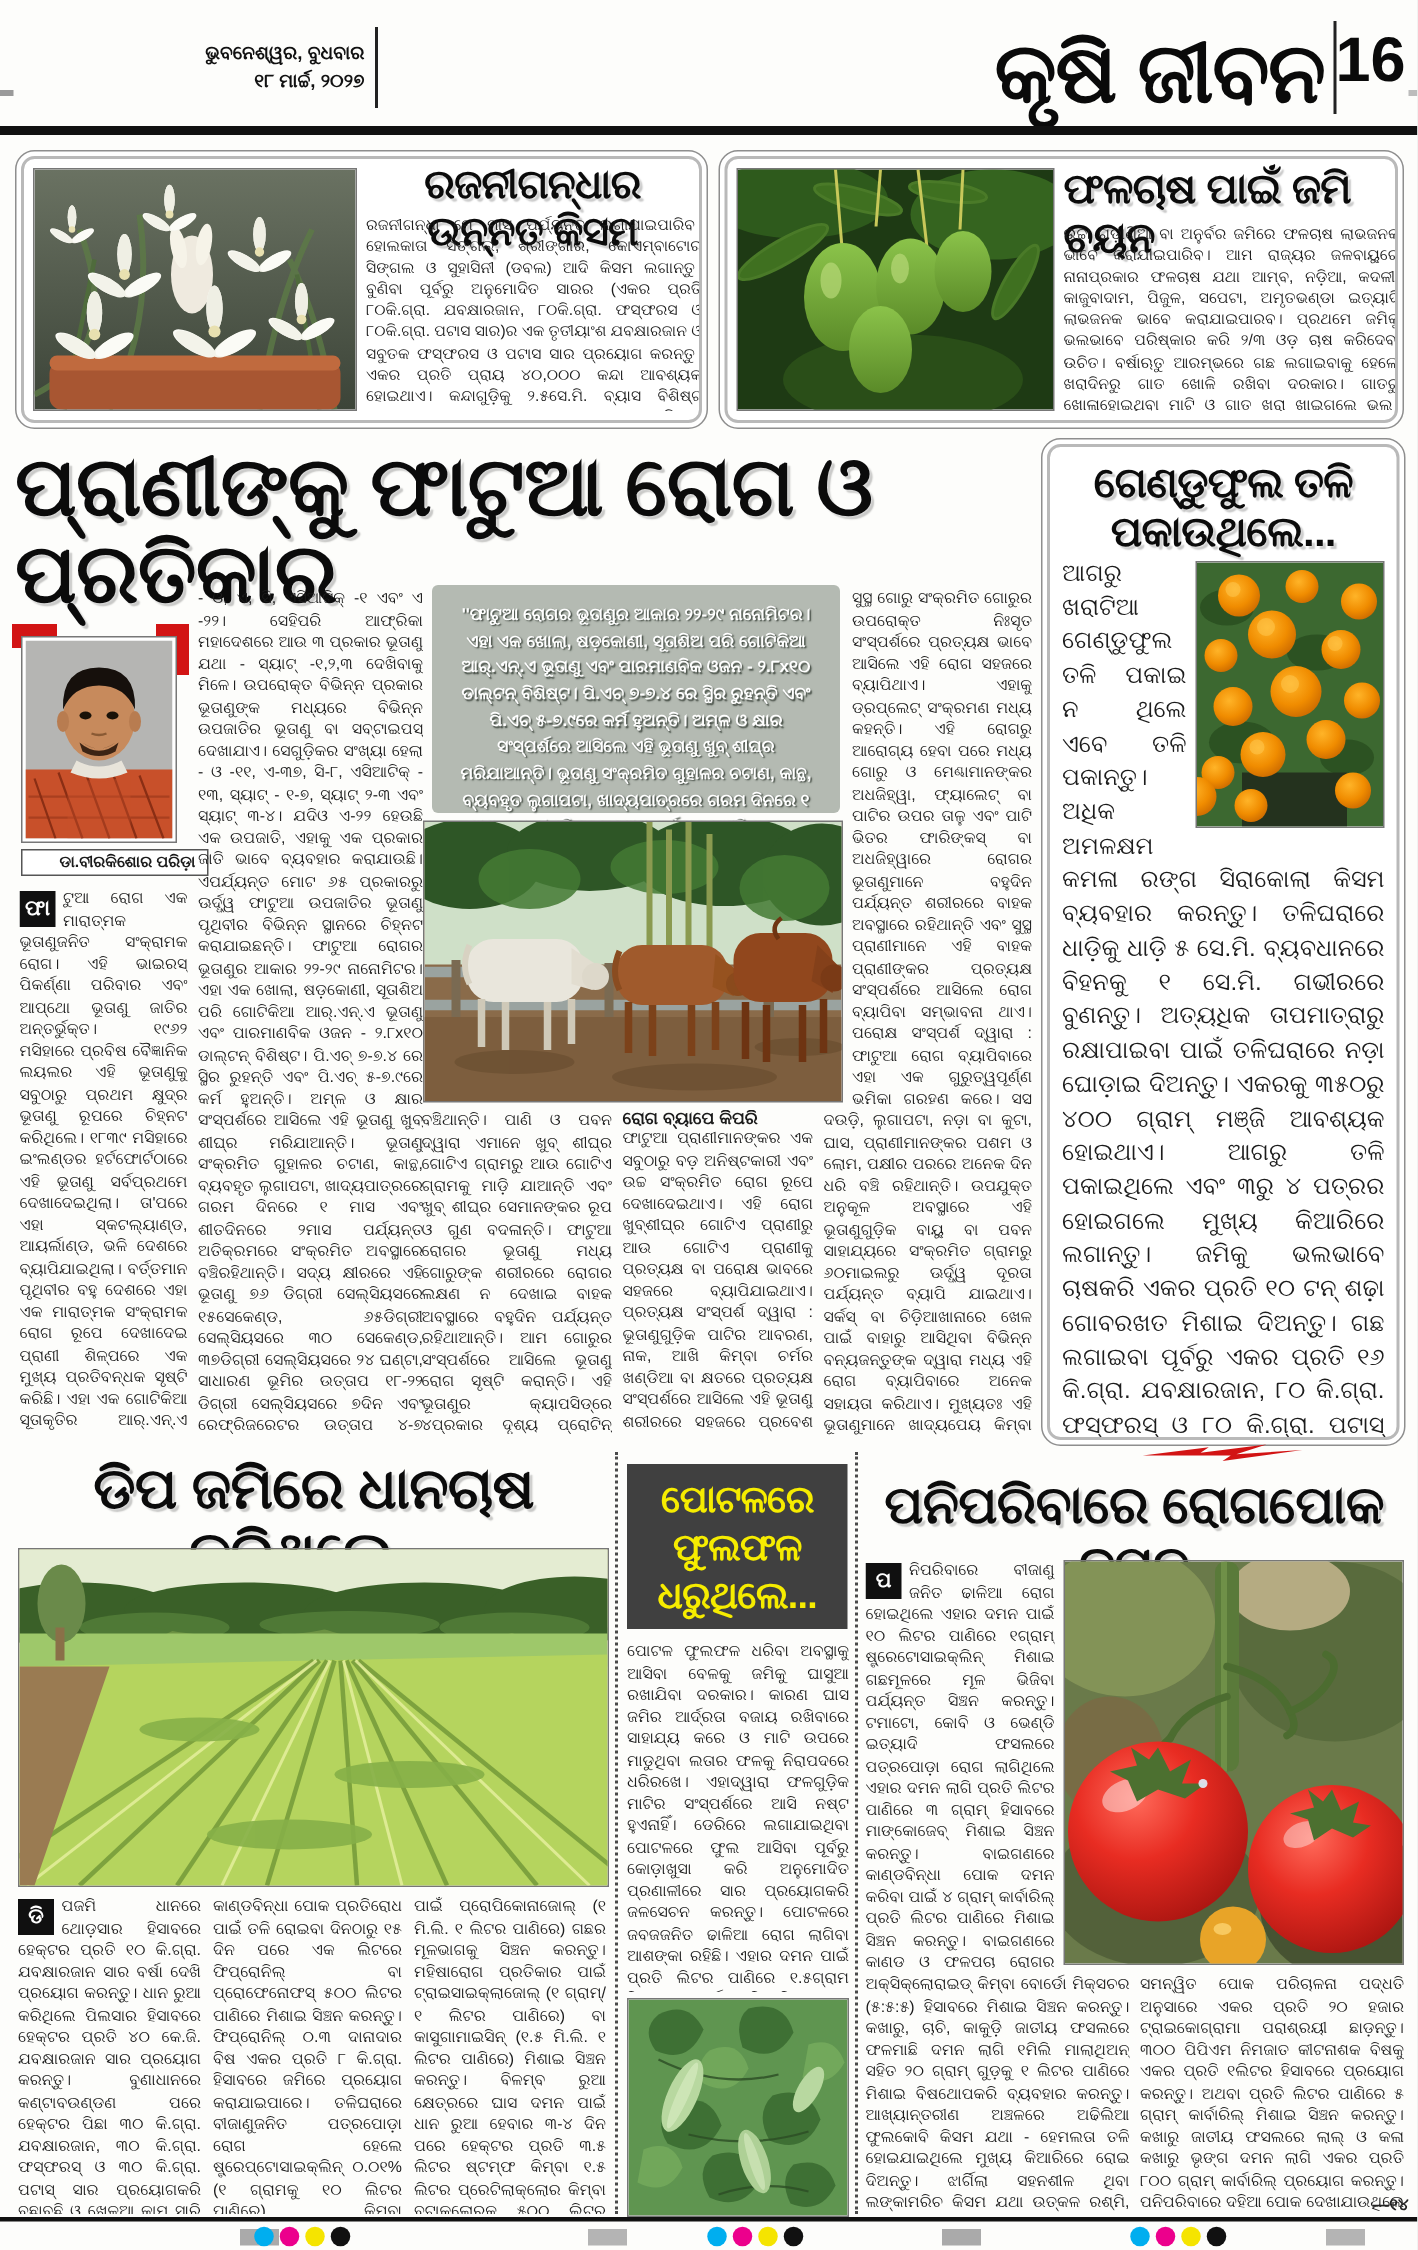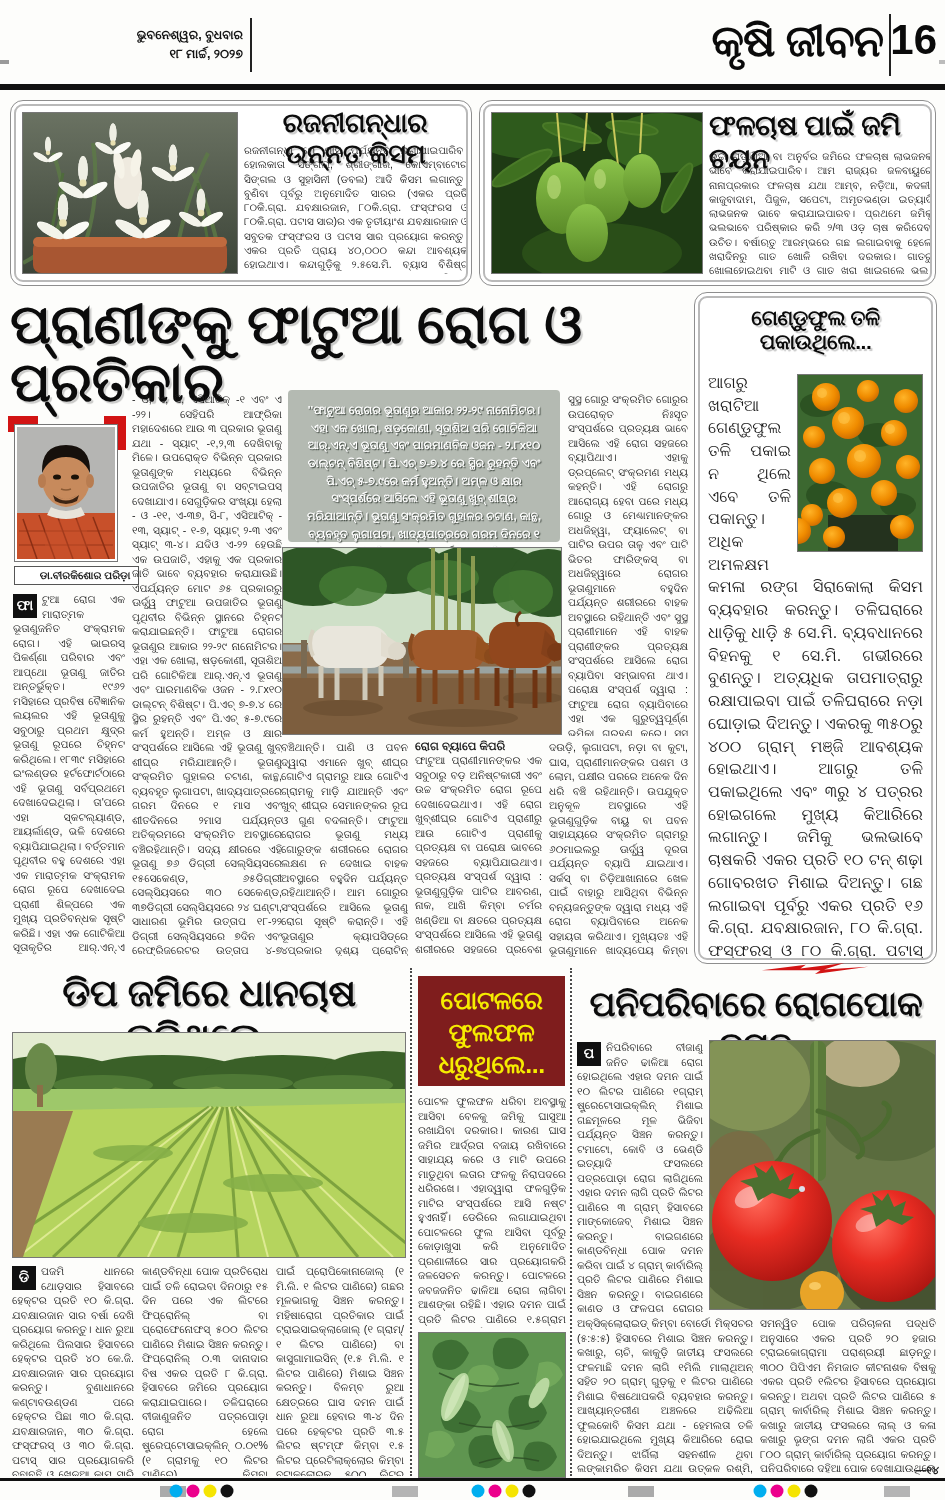--- a/index.html
+++ b/index.html
@@ -13,21 +13,21 @@
   .fbox-in{border:2px solid #b9b9b9;border-radius:9px;width:100%;height:100%;box-sizing:border-box;position:relative;overflow:hidden;}
   .dropcap{float:left;width:24px;height:24px;background:#101010;color:#fff;font-weight:bold;
            font-size:14px;display:flex;align-items:center;justify-content:center;margin:2px 5px 0 0;}
   .quote-box{background:#b4bab2;border-radius:4px;color:#fff;font-weight:bold;
              text-shadow:1px 1px 1px #3c443c;font-size:11.4px;line-height:1.55;
              text-align:center;padding:12px 13px 4px 13px;box-sizing:border-box;}
   .caption-box{border:1px solid #555;background:#fff;font-size:10.5px;font-weight:bold;
                text-align:center;padding:2px 0;}
   .subhead{font-weight:bold;font-size:11.5px;}
   .dotted-sep{border-left:2px dotted #4a4a4a;width:0;}
-  .yellow-box{background:#7f1d1d;color:#f6ec00;font-weight:900;text-align:center;
+  .yellow-box{background:#404040;color:#f6ec00;font-weight:900;text-align:center;
               font-size:25px;line-height:1.28;padding:8px 4px;box-sizing:border-box;letter-spacing:-0.5px;}
   .photo-frame{border:1px solid #777;box-sizing:border-box;}
   .mark{position:absolute;}
   svg{display:block;}
 </style>
 </head>
 <body>
 
 <div id="page">
 
@@ -36,21 +36,21 @@
 
   <div class="abs" style="left:0;top:0;width:945px;height:92px;">
 
 
     <div class="abs" style="left:128px;top:26px;width:115px;text-align:right;font-weight:bold;font-size:12.5px;line-height:1.55;color:#111;">
       <div>ଭୁବନେଶ୍ୱର, ବୁଧବାର</div>
       <div>୧୮ ମାର୍ଚ୍ଚ, ୨୦୨୭</div>
     </div>
     <div class="abs" style="left:250px;top:18px;width:2px;height:54px;background:#222;"></div>
 
-    <div class="abs" style="right:62px;top:16px;font-size:44px;font-weight:900;color:#0a0a0a;letter-spacing:-1px;">
+    <div class="abs" style="right:62px;top:16px;font-size:56px;font-weight:900;color:#0a0a0a;letter-spacing:-1px;">
       <span>କୃଷି ଜୀବନ</span>
     </div>
     <div class="abs" style="right:54px;top:14px;width:2px;height:62px;background:#222;"></div>
     <div class="abs" style="right:8px;top:16px;font-size:42px;font-weight:900;color:#0a0a0a;">
       <span>16</span>
     </div>
     <div class="abs" style="left:0;top:84px;width:945px;height:6px;background:#111;"></div>
   </div>
 
   <div class="abs fbox" style="left:10px;top:100px;width:462px;height:186px;">
@@ -269,21 +269,21 @@
     <div class="body-text">ଫାଟୁଆ ପ୍ରାଣୀମାନଙ୍କର ଏକ ସବୁଠାରୁ ବଡ଼ ଅନିଷ୍ଟକାରୀ ଏବଂ ଉଚ୍ଚ ସଂକ୍ରମିତ ରୋଗ ରୂପେ ଦେଖାଦେଇଥାଏ। ଏହି ରୋଗ ଖୁବ୍‌ଶୀଘ୍ର ଗୋଟିଏ ପ୍ରାଣୀରୁ ଆଉ ଗୋଟିଏ ପ୍ରାଣୀକୁ ପ୍ରତ୍ୟକ୍ଷ ବା ପରୋକ୍ଷ ଭାବରେ ସହଜରେ ବ୍ୟାପିଯାଇଥାଏ। ପ୍ରତ୍ୟକ୍ଷ ସଂସ୍ପର୍ଶ ଦ୍ୱାରା : ଭୂତାଣୁଗୁଡ଼ିକ ପାଟିର ଆବରଣ, ନାକ, ଆଖି କିମ୍ବା ଚର୍ମର ଖଣ୍ଡିଆ ବା କ୍ଷତରେ ପ୍ରତ୍ୟକ୍ଷ ସଂସ୍ପର୍ଶରେ ଆସିଲେ ଏହି ଭୂତାଣୁ ଶରୀରରେ ସହଜରେ ପ୍ରବେଶ କରି ରୋଗ ସୃଷ୍ଟି କରିଥାଏ। ରୋଗାକ୍ରାନ୍ତ ପ୍ରାଣୀଙ୍କ ଦେହର ଫୋଟକା, ପାଟିର ଲାଳ, ଥୁଣ୍ଟ, ଖାଡ଼ା, ପଡିଶ୍ରା ଓ ଗୋଡ଼ ଖୁରାର ବଳାରେ ଏହି ରୋଗର ଭୂତାଣୁ ଭରପୂର ଥାଆନ୍ତି। ତେଣୁ</div>
   </div>
   <div class="abs" style="left:549px;top:740px;width:139px;height:218px;overflow:hidden;">
     <div class="body-text" style="width:139px;">ଦଉଡ଼ି, ଲୁଗାପଟା, ନଡ଼ା ବା କୁଟା, ଘାସ, ପ୍ରାଣୀମାନଙ୍କର ପଶମ ଓ ଲୋମ, ପକ୍ଷୀର ପରରେ ଅନେକ ଦିନ ଧରି ବଞ୍ଚି ରହିଥାନ୍ତି। ଉପଯୁକ୍ତ ଅନୁକୂଳ ଅବସ୍ଥାରେ ଏହି ଭୂତାଣୁଗୁଡ଼ିକ ବାୟୁ ବା ପବନ ସାହାଯ୍ୟରେ ସଂକ୍ରମିତ ଗ୍ରାମରୁ ୬୦ମାଇଲରୁ ଊର୍ଦ୍ଧ୍ୱ ଦୂରତା ପର୍ଯ୍ୟନ୍ତ ବ୍ୟାପି ଯାଇଥାଏ। ସର୍କସ୍ ବା ଚିଡ଼ିଆଖାନାରେ ଖେଳ ପାଇଁ ବାହାରୁ ଆସିଥିବା ବିଭିନ୍ନ ବନ୍ୟଜନ୍ତୁଙ୍କ ଦ୍ୱାରା ମଧ୍ୟ ଏହି ରୋଗ ବ୍ୟାପିବାରେ ଅନେକ ସହାୟତା କରିଥାଏ। ମୁଖ୍ୟତଃ ଏହି ଭୂତାଣୁମାନେ ଖାଦ୍ୟପେୟ କିମ୍ବା ନିଃଶ୍ୱାସ ପ୍ରଶ୍ୱାସ ବାୟୁ ମାଧ୍ୟମରେ ଶରୀରରେ ପ୍ରବେଶ କରିଥାନ୍ତି। (କ୍ରମଶଃ...)</div>
 
   </div>
 
   <div class="abs fbox" style="left:694px;top:292px;width:243px;height:672px;">
     <div class="fbox-in" style="padding:6px 8px;">
       <div>
-        <div class="headline" style="font-size:21px;text-align:center;margin:2px 0 18px 0;">
+        <div class="headline" style="font-size:28px;text-align:center;margin:2px 0 0 0;">
           <span>ଗେଣ୍ଡୁଫୁଲ ତଳି ପକାଉଥିଲେ...</span>
         </div>
         <div class="photo-frame" style="float:right;width:126px;height:178px;margin:2px 0 3px 6px;">
           <svg width="124" height="176" viewBox="0 0 124 176">
             <defs>
               <radialGradient id="mar" cx="40%" cy="35%" r="70%">
                 <stop offset="0%" stop-color="#ffb428"></stop>
                   <stop offset="60%" stop-color="#f08c00"></stop>
                   <stop offset="100%" stop-color="#cc6a00"></stop>
               </radialGradient>

